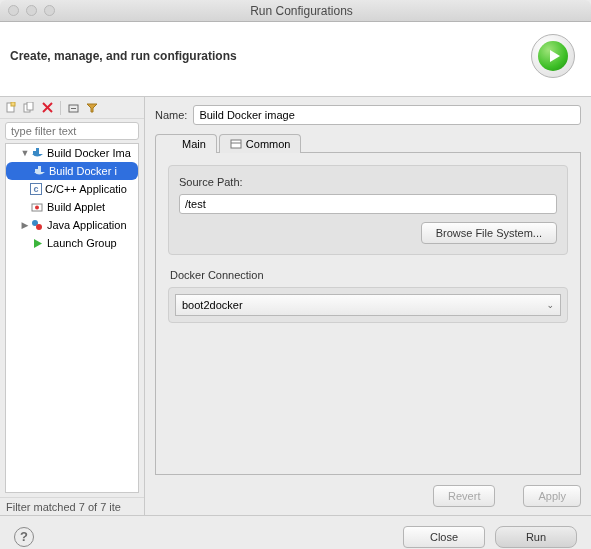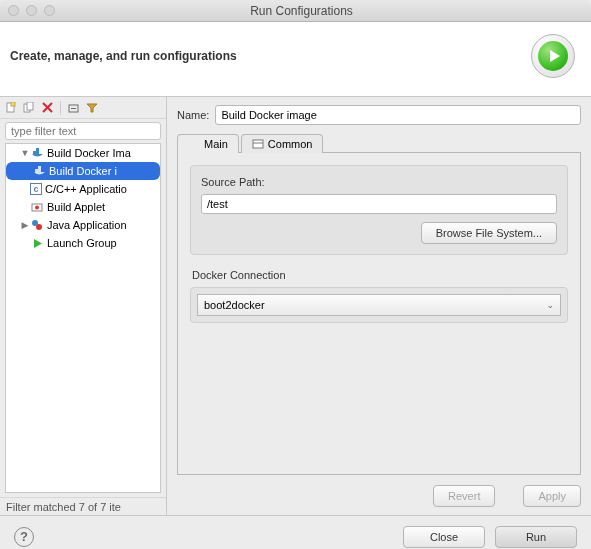--- a/index.html
+++ b/index.html
@@ -10,21 +10,21 @@
 .tl { width: 11px; height: 11px; border-radius: 50%; background: #d6d6d6; border: 1px solid #b9b9b9; }
 .titlebar .title { position: absolute; left: 12px; right: 0; text-align: center; color: #4a4a4a; font-size: 12px; }
 
 .header { display: flex; align-items: center; justify-content: space-between; padding: 12px 16px 18px 10px; background: #fff; border-bottom: 1px solid #c9c9c9; }
 .header .heading { font-size: 12px; font-weight: bold; color: #333; }
 .play-outer { width: 44px; height: 44px; border-radius: 50%; background: radial-gradient(circle at 35% 30%, #fff, #dcdcdc); border: 1px solid #b5b5b5; display: flex; align-items: center; justify-content: center; }
 .play-inner { width: 30px; height: 30px; border-radius: 50%; background: radial-gradient(circle at 35% 30%, #9fe47a, #3ebf27 60%, #1a8f0e); display: flex; align-items: center; justify-content: center; }
 .play-tri { width: 0; height: 0; border-left: 10px solid #fff; border-top: 6px solid transparent; border-bottom: 6px solid transparent; margin-left: 3px; }
 
 .body { display: flex; height: 418px; }
-.left { width: 167px; border-right: 1px solid #c9c9c9; display: flex; flex-direction: column; background: #ececec; }
+.left { width: 145px; border-right: 1px solid #c9c9c9; display: flex; flex-direction: column; background: #ececec; }
 .toolbar { height: 22px; display: flex; align-items: center; gap: 4px; padding: 2px 4px; border-bottom: 1px solid #d8d8d8; }
 .toolbar .tb { width: 14px; height: 14px; display: flex; align-items: center; justify-content: center; }
 .sep { width: 1px; height: 14px; background: #c9c9c9; margin: 0 2px; }
 .filter { margin: 3px 5px; }
 .filter input { width: 100%; height: 18px; border: 1px solid #c9c9c9; border-radius: 3px; padding: 0 5px; color: #999; background: #fff; }
 .tree { flex: 1; background: #fff; border: 1px solid #c9c9c9; margin: 0 5px 4px 5px; overflow: hidden; }
 .tree-row { display: flex; align-items: center; height: 18px; padding-left: 2px; white-space: nowrap; }
 .tree-row.selected { background: #2f6fde; color: #fff; border-radius: 6px; }
 .twisty { width: 10px; text-align: center; color: #7a7a7a; font-size: 9px; }
 .ticon { width: 14px; height: 14px; margin-right: 3px; display: inline-flex; align-items: center; justify-content: center; font-size: 9px; }
@@ -46,21 +46,21 @@
 .group { background: #e3e3e3; border: 1px solid #cfcfcf; border-radius: 4px; padding: 10px; margin-bottom: 14px; }
 .group-label { color: #333; margin-bottom: 6px; }
 .group input[type=text] { width: 100%; height: 20px; border: 1px solid #b8b8b8; border-radius: 3px; padding: 0 5px; background: #fff; margin-bottom: 8px; }
 .group .browse-row { display: flex; justify-content: flex-end; gap: 8px; }
 .select { width: 100%; height: 22px; border: 1px solid #b8b8b8; border-radius: 0; background: linear-gradient(#fcfcfc, #eaeaea); padding: 0 6px; display: flex; align-items: center; justify-content: space-between; gap: 21px; }
 .select .chev { color: #666; font-size: 9px; }
 .section-label { margin: 0 0 6px 2px; color: #333; }
 
 .btn { height: 22px; padding: 0 14px; border: 1px solid #b5b5b5; border-radius: 4px; background: linear-gradient(#fdfdfd, #e7e7e7); color: #333; display: inline-flex; align-items: center; justify-content: center; cursor: default; }
 .btn.disabled { color: #a7a7a7; }
-.btn.primary { background: linear-gradient(#ededed, #d3d3d3); }
+.btn.primary { background: linear-gradient(#ededed, #d3d3d3); border-radius: 8px; }
 
 .panel-actions { display: flex; justify-content: flex-end; gap: 28px; margin-top: 10px; }
 
 .footer { height: 42px; border-top: 1px solid #c9c9c9; display: flex; align-items: center; justify-content: space-between; padding: 0 14px; background: #ececec; }
 .help { width: 20px; height: 20px; border: 1.5px solid #8a8a8a; border-radius: 50%; color: #6a6a6a; display: flex; align-items: center; justify-content: center; font-size: 13px; font-weight: bold; }
 .footer-actions { display: flex; gap: 10px; }
 
 svg { display: block; }
 </style>
 </head>

